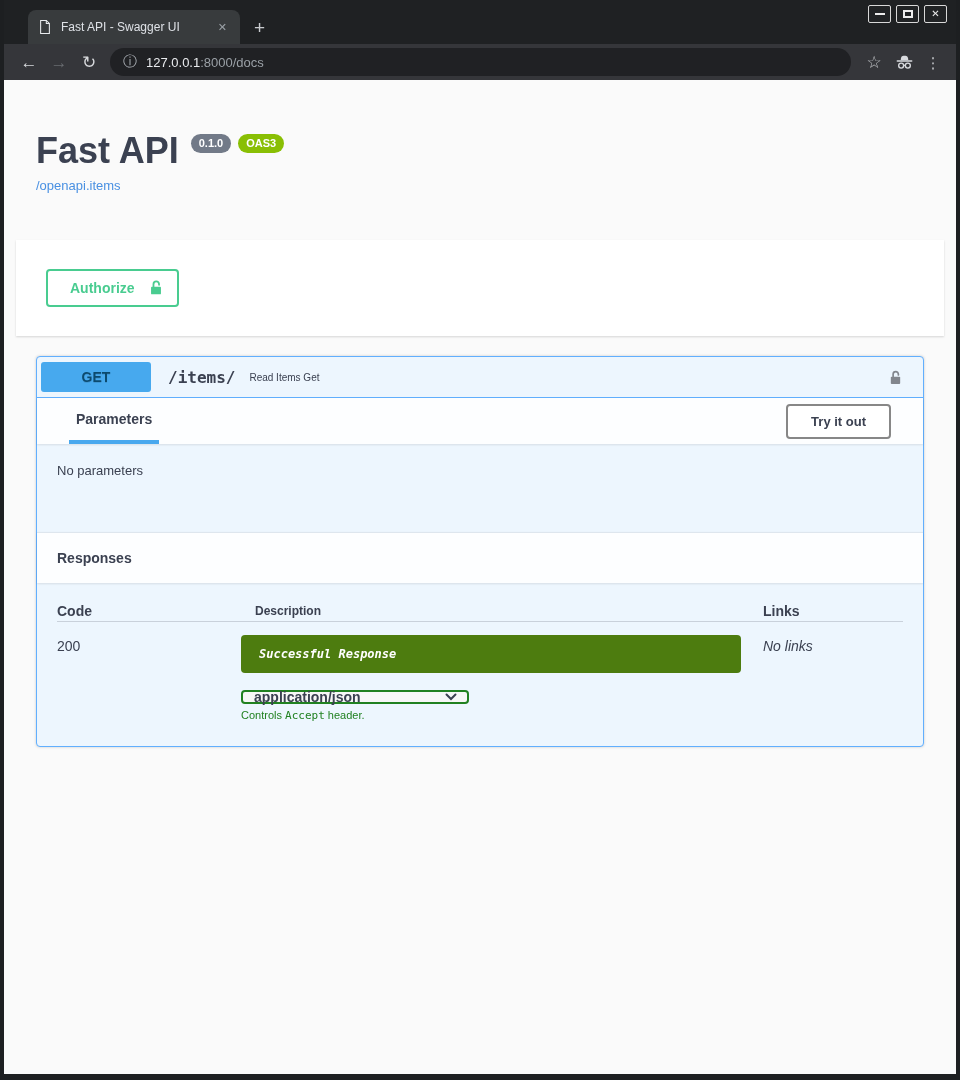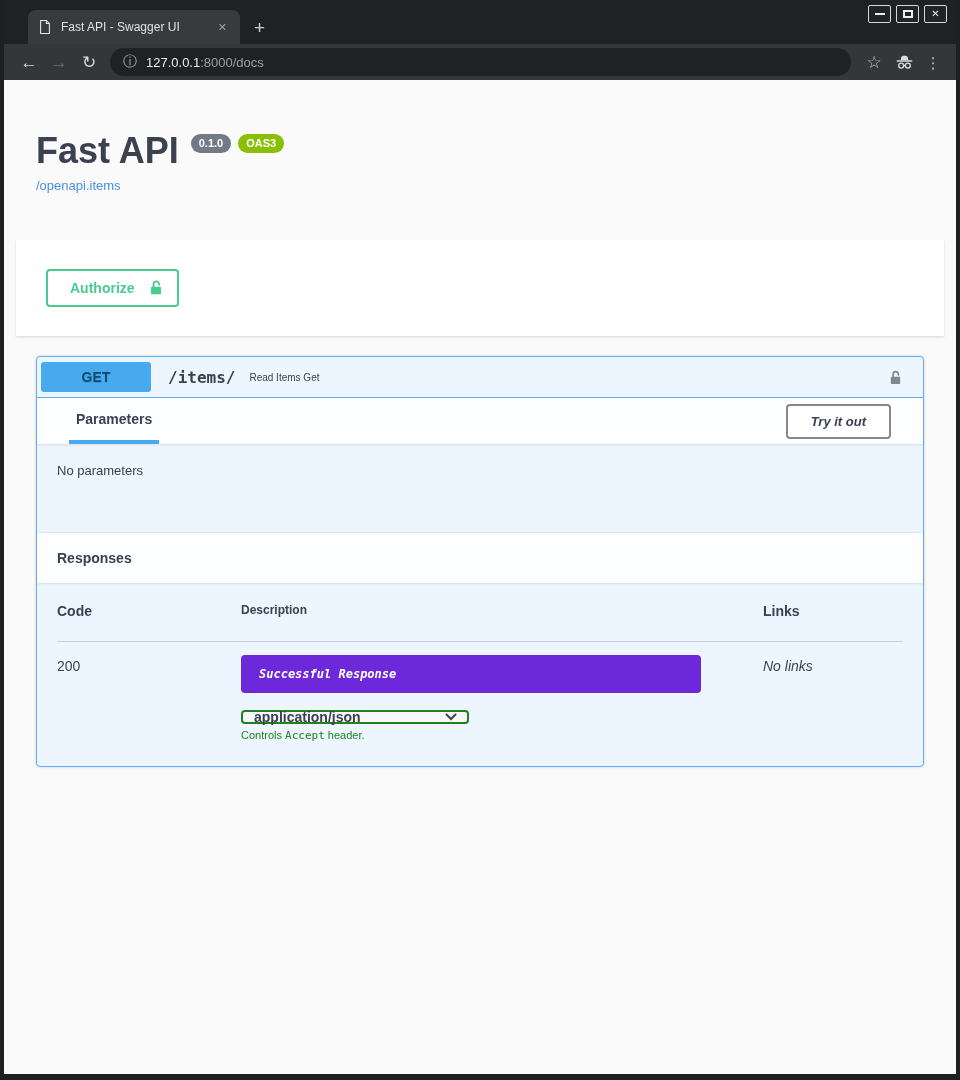--- a/index.html
+++ b/index.html
@@ -66,35 +66,35 @@
                   text-shadow:0 1px 0 rgba(0,0,0,.1); flex:none; }
   .op-path { font-family:"DejaVu Sans Mono", monospace; font-weight:700; font-size:16px; margin-left:17px; }
   .op-desc { font-size:10px; margin-left:14px; flex:1; }
   .op-lock { margin-right:9px; display:flex; }
 
   .section-header { background:rgba(255,255,255,.85); box-shadow:0 1px 2px rgba(0,0,0,.1); display:flex;
                     justify-content:space-between; align-items:center; padding:0 32px; height:46px; position:relative; }
   .param-tab { height:46px; display:flex; align-items:center; border-bottom:4px solid #49a8ee; padding:0 7px;
                font-size:14px; font-weight:700; cursor:pointer; }
   .tryout-btn { border:2px solid #878787; border-radius:4px; background:#fff; font-weight:700; font-size:13px;
-                color:#3b4151; padding:8px 23px; font-family:"Liberation Sans", sans-serif; cursor:pointer;font-style:italic; }
+                color:#3b4151; padding:8px 23px; font-family:"Liberation Sans", sans-serif; cursor:pointer; }
 
   .op-body { padding:19px 20px 55px; font-size:13px; }
 
   .responses-heading { background:rgba(255,255,255,.85); box-shadow:0 1px 2px rgba(0,0,0,.1), 0 -1px 1px rgba(0,0,0,.06);
                        padding:17px 20px; font-size:14px; font-weight:700; }
   .responses-inner { padding:20px 20px 24px; }
-  .resp-head { display:flex; align-items:flex-start; border-bottom:1px solid rgba(59,65,81,.2); padding-bottom:22px; }
+  .resp-head { display:flex; align-items:center; border-bottom:1px solid rgba(59,65,81,.2); padding-bottom:2px;gap:14px; }
   .col-code  { width:184px; font-size:14px; font-weight:700; }
   .col-desc  { flex:1; font-size:12px; font-weight:700; }
   .col-links { width:140px; font-size:14px; font-weight:700; }
   .resp-row { display:flex; padding-top:13px; }
   .cell-code { width:184px; font-size:14px; padding-top:3px; }
   .cell-desc { flex:1; }
-  .response-text-box { background:#6d28d9; color:#fff; border-radius:4px; padding:12px 18px; width:460px;
+  .response-text-box { background:#4d7c0f; color:#fff; border-radius:4px; padding:12px 18px; width:500px;
                        font-family:"DejaVu Sans Mono", monospace; font-style:italic; font-weight:700; font-size:12px; }
   .media-select { margin-top:17px; width:228px; height:14px; border:2px solid #218121; border-radius:4px;
                   background:#f7f7f7; display:flex; align-items:center; justify-content:space-between;
                   padding:0 10px 0 11px; font-size:14px; font-weight:700; cursor:pointer; }
   .media-select svg { display:block; }
   .accept-hint { margin-top:5px; font-size:11px; color:#218121; }
   .accept-hint .mono { font-family:"DejaVu Sans Mono", monospace; }
   .cell-links { width:140px; font-style:italic; font-size:14px; padding-top:3px; }
 </style>
 </head>

